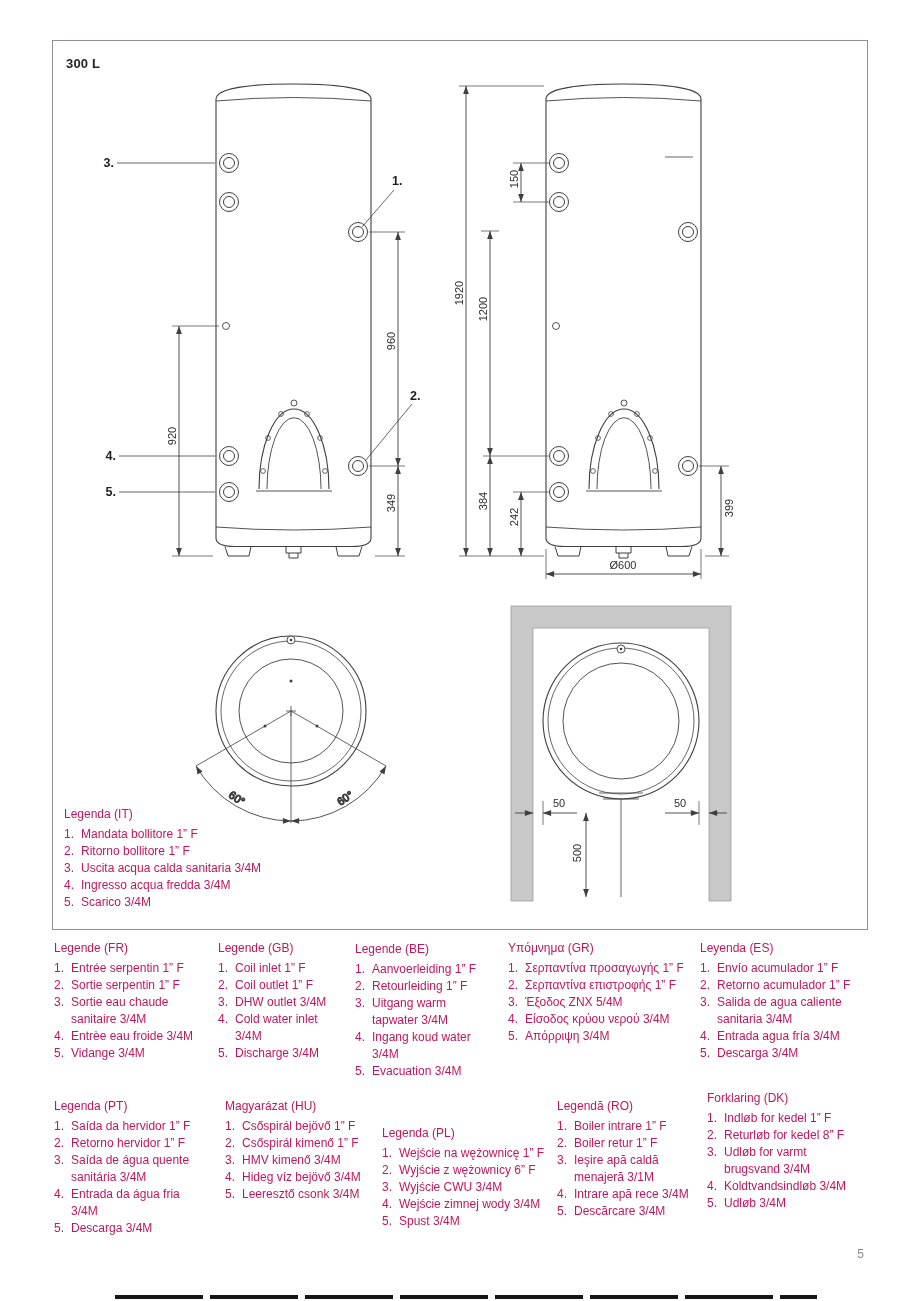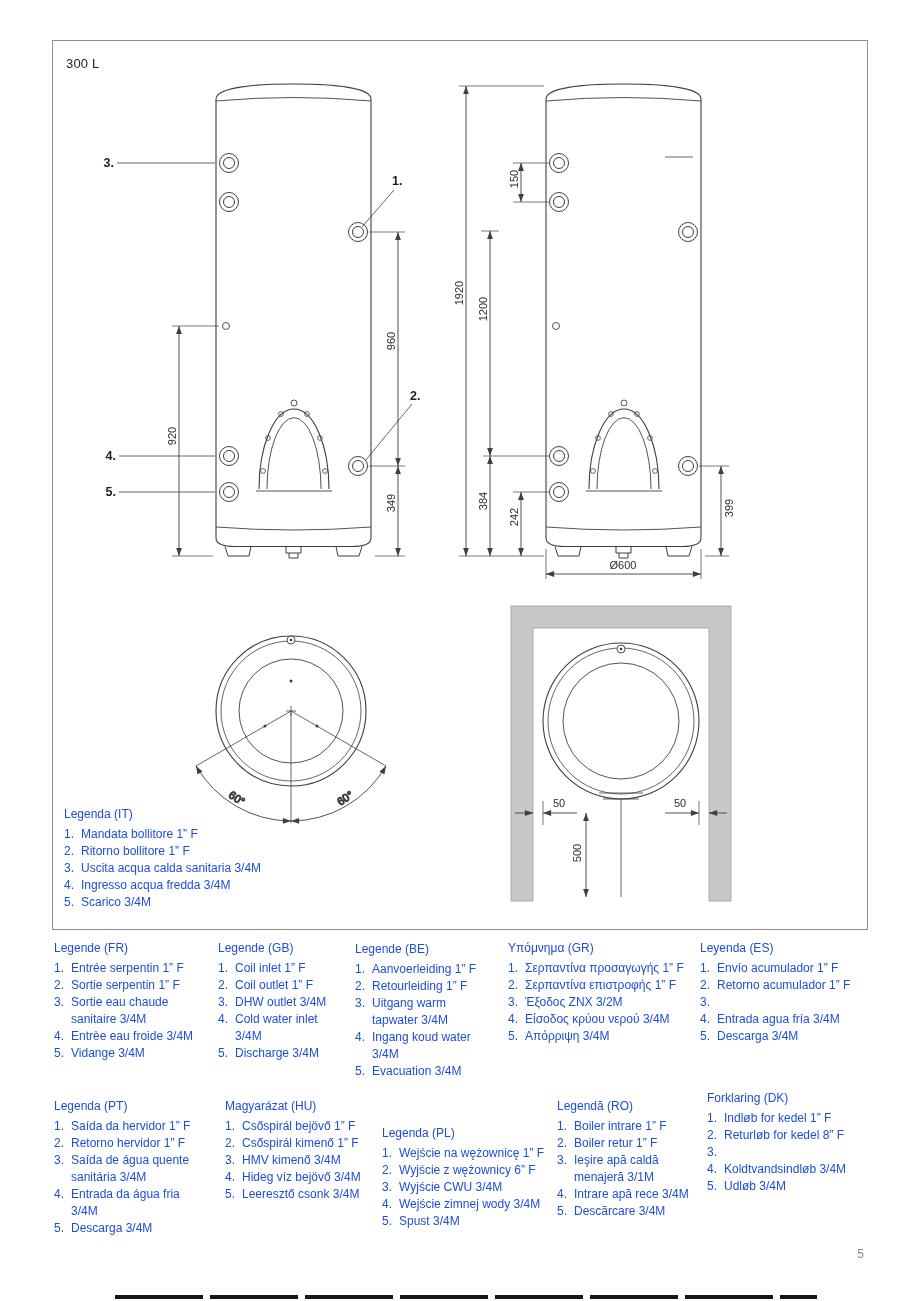--- a/index.html
+++ b/index.html
@@ -1,22 +1,22 @@
 <!DOCTYPE html>
 <html><head>
 <meta charset="utf-8">
 <style>
   *{margin:0;padding:0;box-sizing:border-box}
   html,body{background:#fff}
   body{position:relative;width:920px;height:1301px;overflow:hidden;
        font-family:"Liberation Sans","DejaVu Sans",sans-serif;color:#3d3d3d}
   .frame{position:absolute;left:52px;top:40px;width:816px;height:890px;border:1px solid #8e9296;background:#fff}
-  .cap{position:absolute;left:13px;top:15px;font-size:13px;font-weight:normal;color:#262626;letter-spacing:.2px}
+  .cap{position:absolute;left:13px;top:15px;font-size:13px;font-weight:bold;color:#262626;letter-spacing:.2px}
   .frame svg{position:absolute;left:0;top:0}
-  .legend{position:absolute;font-size:12px;line-height:1.42;color:#1d4ed8}
+  .legend{position:absolute;font-size:12px;line-height:1.42;color:#be185d}
   .legend .t{margin-bottom:3px}
   .li{display:flex}
   .li .n{width:17px;flex:none}
   .li .x{flex:1}
   .pageno{position:absolute;right:56px;top:1247px;font-size:12px;color:#8a8a8a}
   .edge{position:absolute;left:115px;top:1295px;width:702px;height:4px;
         background:repeating-linear-gradient(90deg,#161616 0 88px,rgba(0,0,0,0) 88px 95px)}
   
   .s{fill:none;stroke:#3f3f3f;stroke-width:1.1}
   .thin{fill:none;stroke:#3f3f3f;stroke-width:0.8}
@@ -281,21 +281,21 @@
   <div class="li">
       <span class="n">1.</span>
       <span class="x">Σερπαντίνα προσαγωγής 1” F</span>
     </div>
   <div class="li">
       <span class="n">2.</span>
       <span class="x">Σερπαντίνα επιστροφής 1” F</span>
     </div>
   <div class="li">
       <span class="n">3.</span>
-      <span class="x">Έξοδος ZNX 3/2M</span>
+      <span class="x">Έξοδος ZNX 5/4M</span>
     </div>
   <div class="li">
       <span class="n">4.</span>
       <span class="x">Είσοδος κρύου νερού 3/4M</span>
     </div>
   <div class="li">
       <span class="n">5.</span>
       <span class="x">Απόρριψη 3/4M</span>
     </div>
 </div>
@@ -304,20 +304,21 @@
   <div class="li">
       <span class="n">1.</span>
       <span class="x">Envío acumulador 1” F</span>
     </div>
   <div class="li">
       <span class="n">2.</span>
       <span class="x">Retorno acumulador 1” F</span>
     </div>
   <div class="li">
       <span class="n">3.</span>
+      <span class="x">Salida de agua caliente sanitaria 3/4M</span>
     </div>
   <div class="li">
       <span class="n">4.</span>
       <span class="x">Entrada agua fría 3/4M</span>
     </div>
   <div class="li">
       <span class="n">5.</span>
       <span class="x">Descarga 3/4M</span>
     </div>
 </div>
@@ -419,20 +420,21 @@
   <div class="li">
       <span class="n">1.</span>
       <span class="x">Indløb for kedel 1” F</span>
     </div>
   <div class="li">
       <span class="n">2.</span>
       <span class="x">Returløb for kedel 8” F</span>
     </div>
   <div class="li">
       <span class="n">3.</span>
+      <span class="x">Udløb for varmt brugsvand 3/4M</span>
     </div>
   <div class="li">
       <span class="n">4.</span>
       <span class="x">Koldtvandsindløb 3/4M</span>
     </div>
   <div class="li">
       <span class="n">5.</span>
       <span class="x">Udløb 3/4M</span>
     </div>
 </div>

